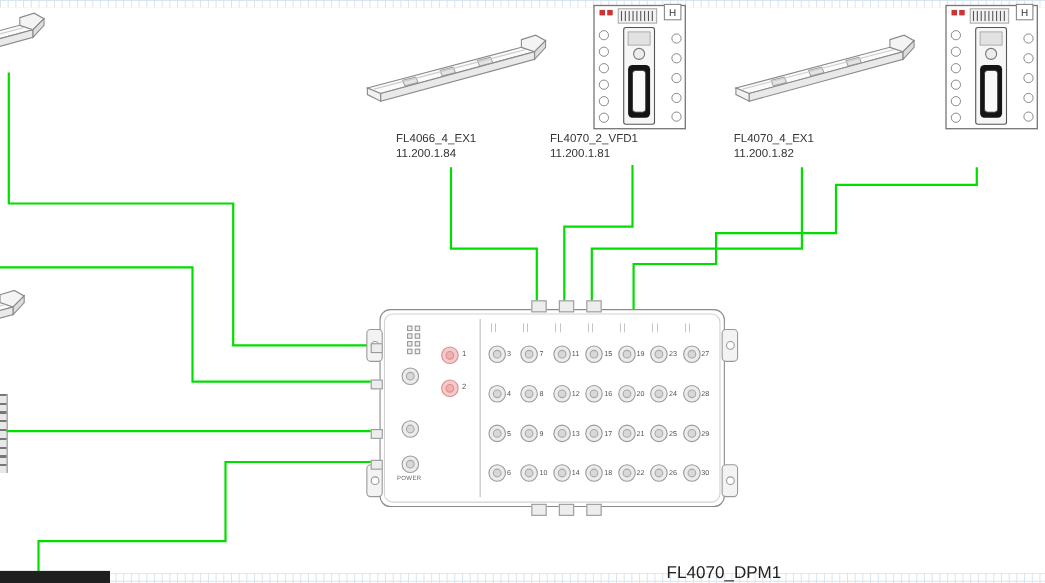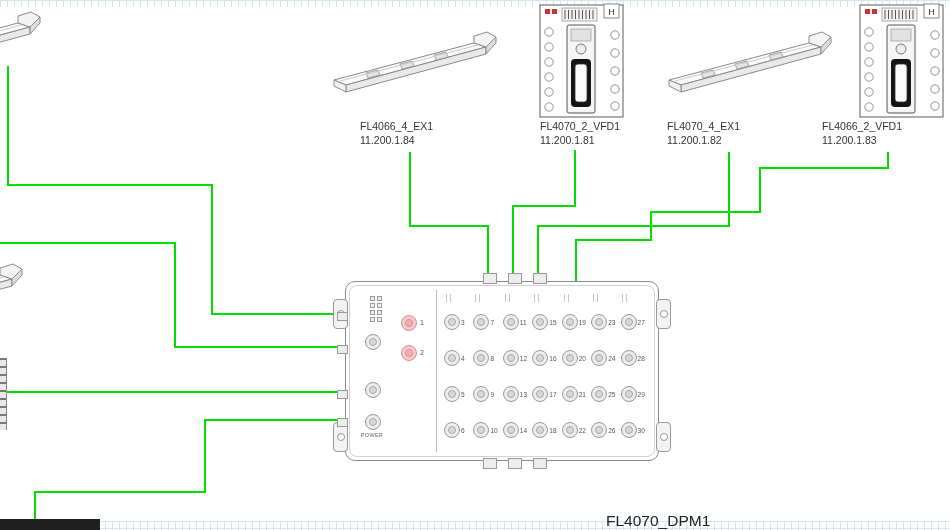--- a/index.html
+++ b/index.html
@@ -338,27 +338,23 @@
           <span class="port gray"></span>
           <span class="pn">30</span>
         </div>
       </div>
   </div>
 
   <div class="lbl" style="left:344px; top:120px;margin-left:16px;">
     <div>FL4066_4_EX1</div>
     <div>11.200.1.84</div>
   </div>
-  <div class="lbl" style="left:540px; top:120px;">
+  <div class="lbl" style="left:500px; top:120px;">
     <div>FL4070_2_VFD1</div>
     <div>11.200.1.81</div>
   </div>
   <div class="lbl" style="left:667px; top:120px;">
     <div>FL4070_4_EX1</div>
     <div>11.200.1.82</div>
   </div>
-  <div class="lbl" style="left:822px; top:120px;">
-    <div>FL4066_2_VFD1</div>
-    <div>11.200.1.83</div>
-  </div>
   <div class="lbl dpm-title" style="left:606px; top:471px;margin-top:40px;">FL4070_DPM1</div>
 
 </div>
 
 </body></html>

